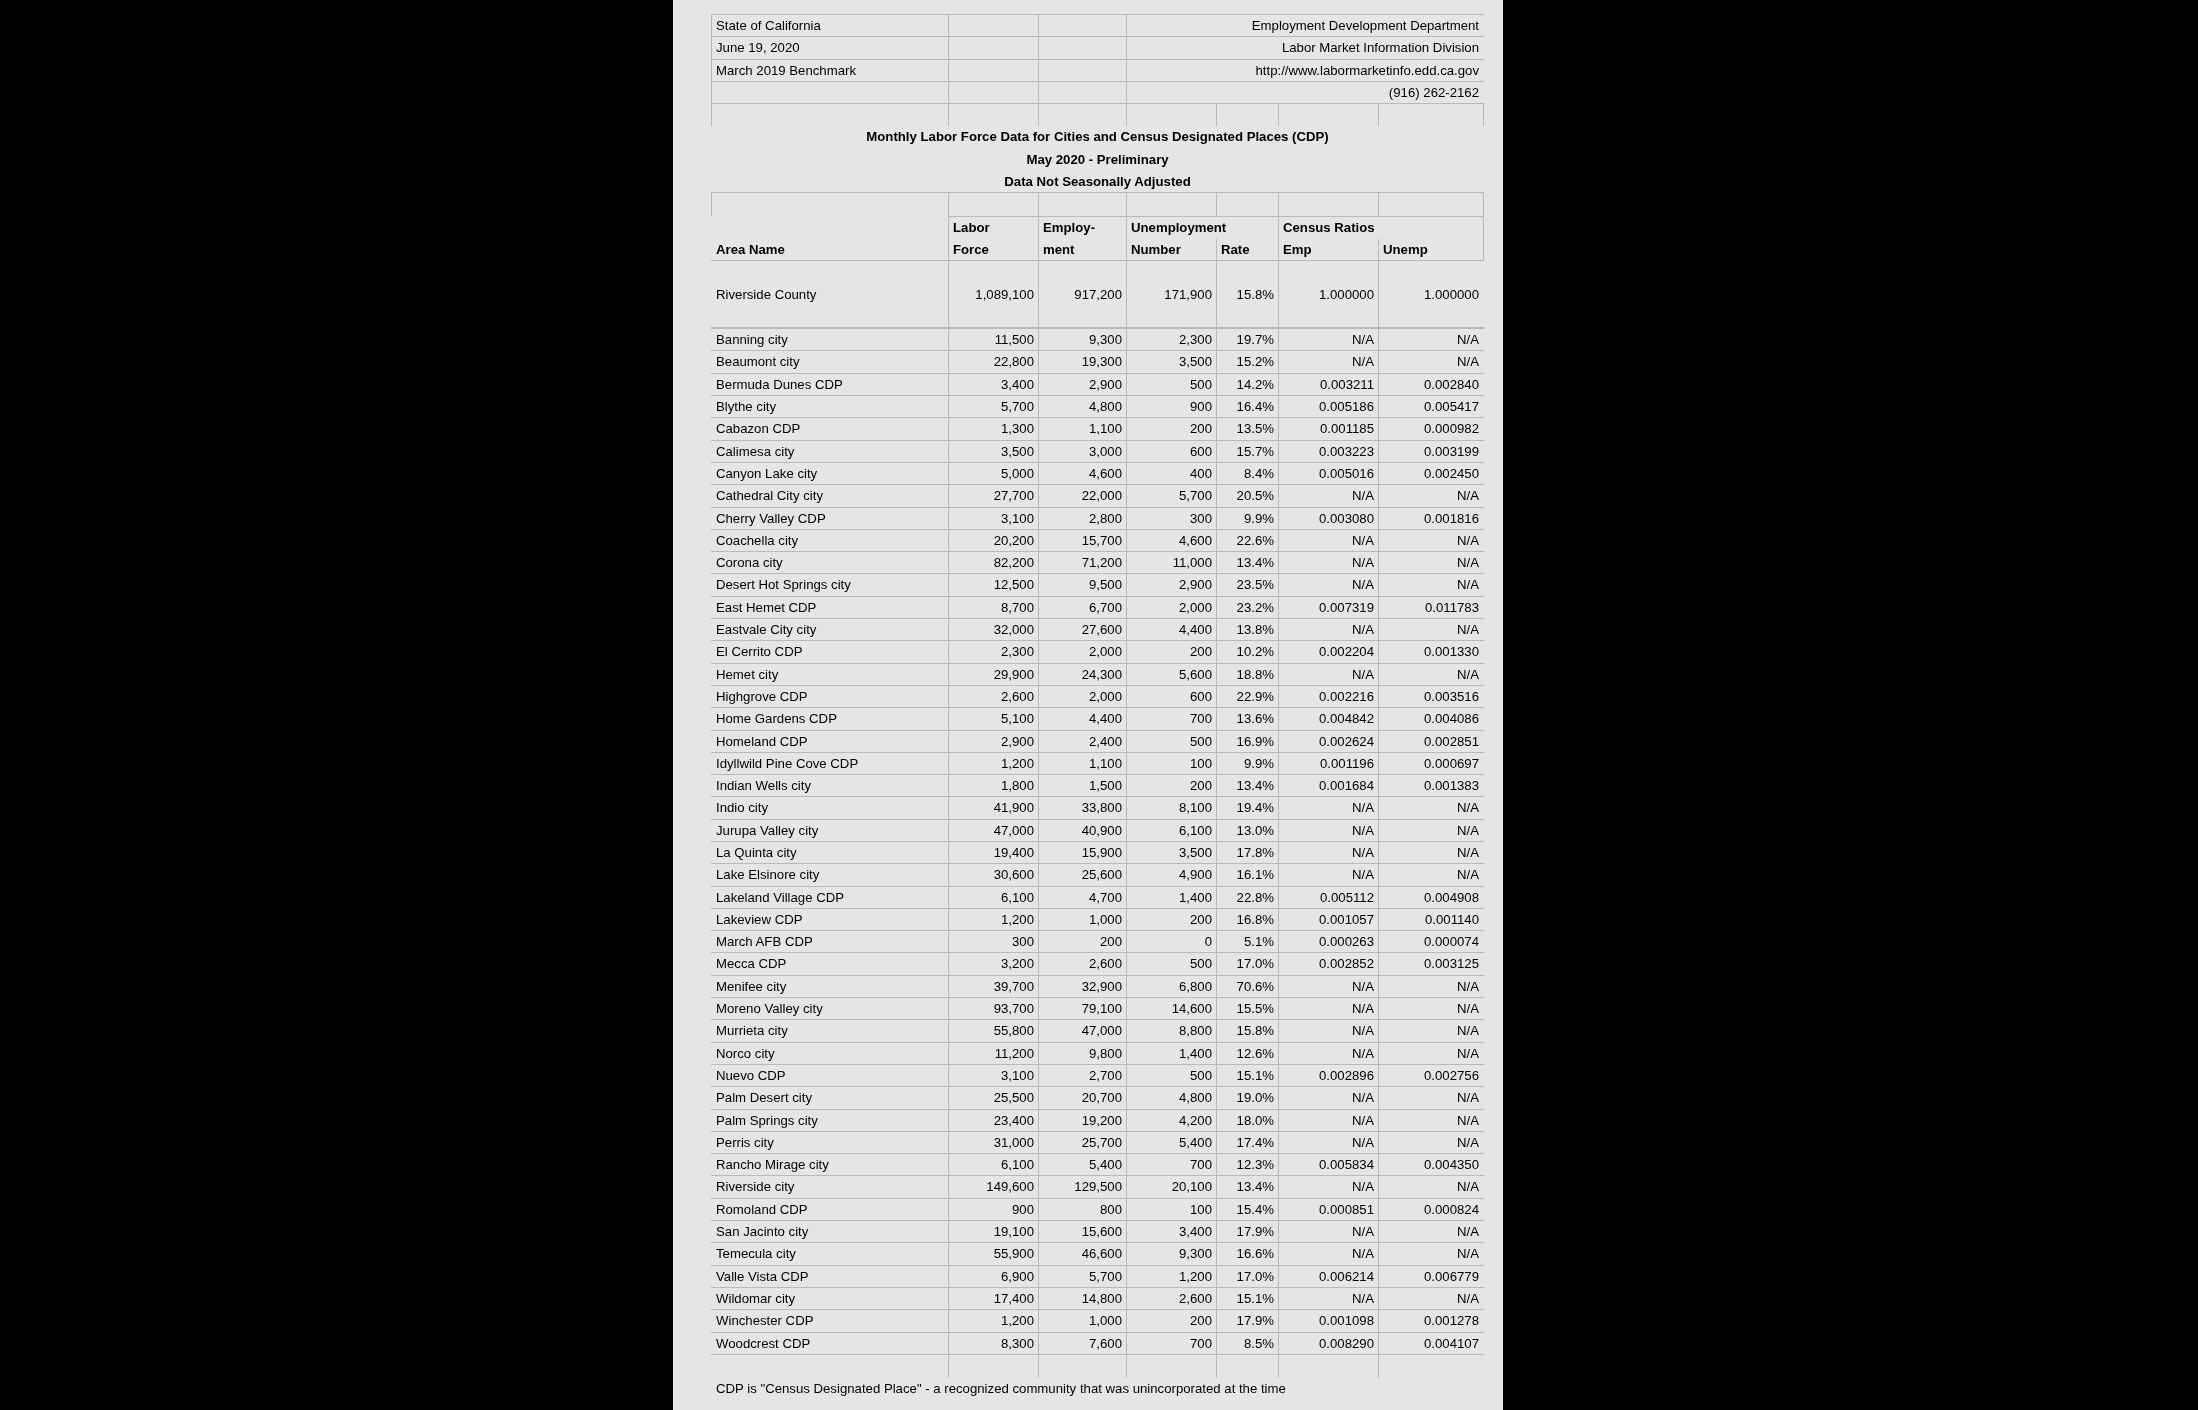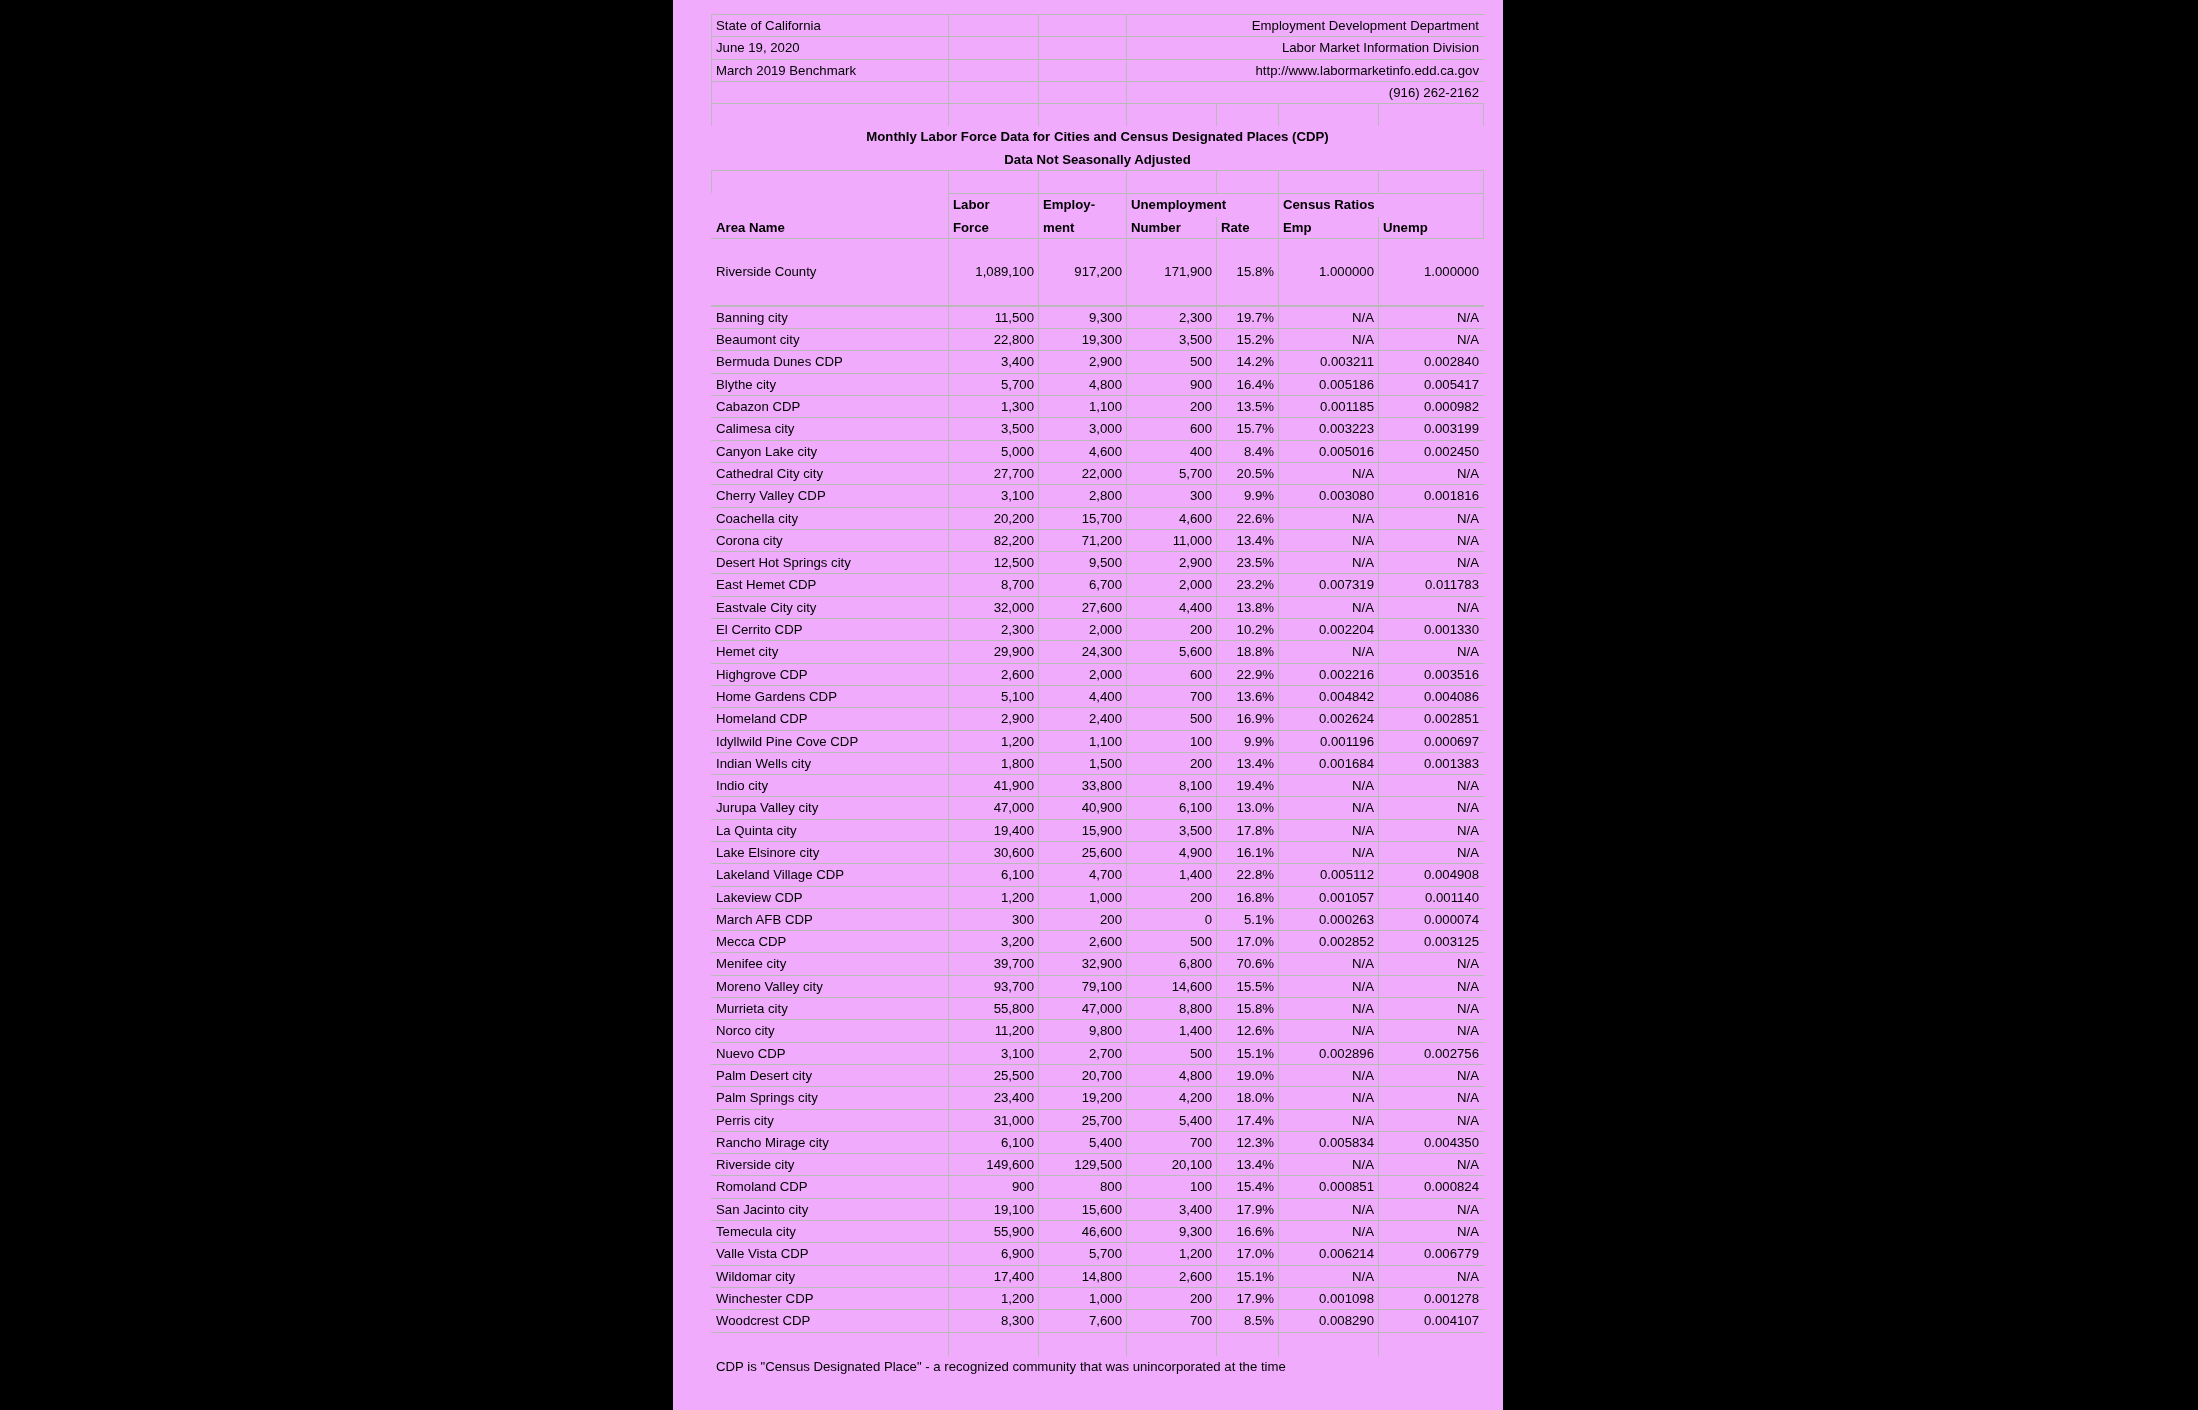--- a/index.html
+++ b/index.html
@@ -9,21 +9,21 @@
     width: 2198px;
     height: 1410px;
     overflow: hidden;
   }
   .page {
     position: absolute;
     left: 673px;
     top: 0px;
     width: 830px;
     height: 1410px;
-    background: #f0abfc;
+    background: #e5e5e5;
   }
   .sheet {
     position: absolute;
     left: 38px;
     top: 14px;
     width: 772px;
     font-family: "Liberation Sans", sans-serif;
     font-size: 13.2px;
     color: #000000;
   }
@@ -110,20 +110,23 @@
         <td class="nb-bot"></td>
         <td class="nb-bot"></td>
         <td class="nb-bot"></td>
         <td class="nb-bot"></td>
         <td class="nb-bot"></td>
       </tr>
       <tr>
         <td class="titlecell nb-left nb-right nb-top nb-bot" colspan="7">Monthly Labor Force Data for Cities and Census Designated Places (CDP)</td>
       </tr>
       <tr>
+        <td class="titlecell nb-left nb-right nb-top nb-bot" colspan="7">May 2020 - Preliminary</td>
+      </tr>
+      <tr>
         <td class="titlecell nb-left nb-right nb-top" colspan="7">Data Not Seasonally Adjusted</td>
       </tr>
       <tr class="blank">
         <td class="nb-bot"></td>
         <td class="nb-bot"></td>
         <td class="nb-bot"></td>
         <td class="nb-bot"></td>
         <td class="nb-bot"></td>
         <td class="nb-bot"></td>
         <td class="nb-bot"></td>

